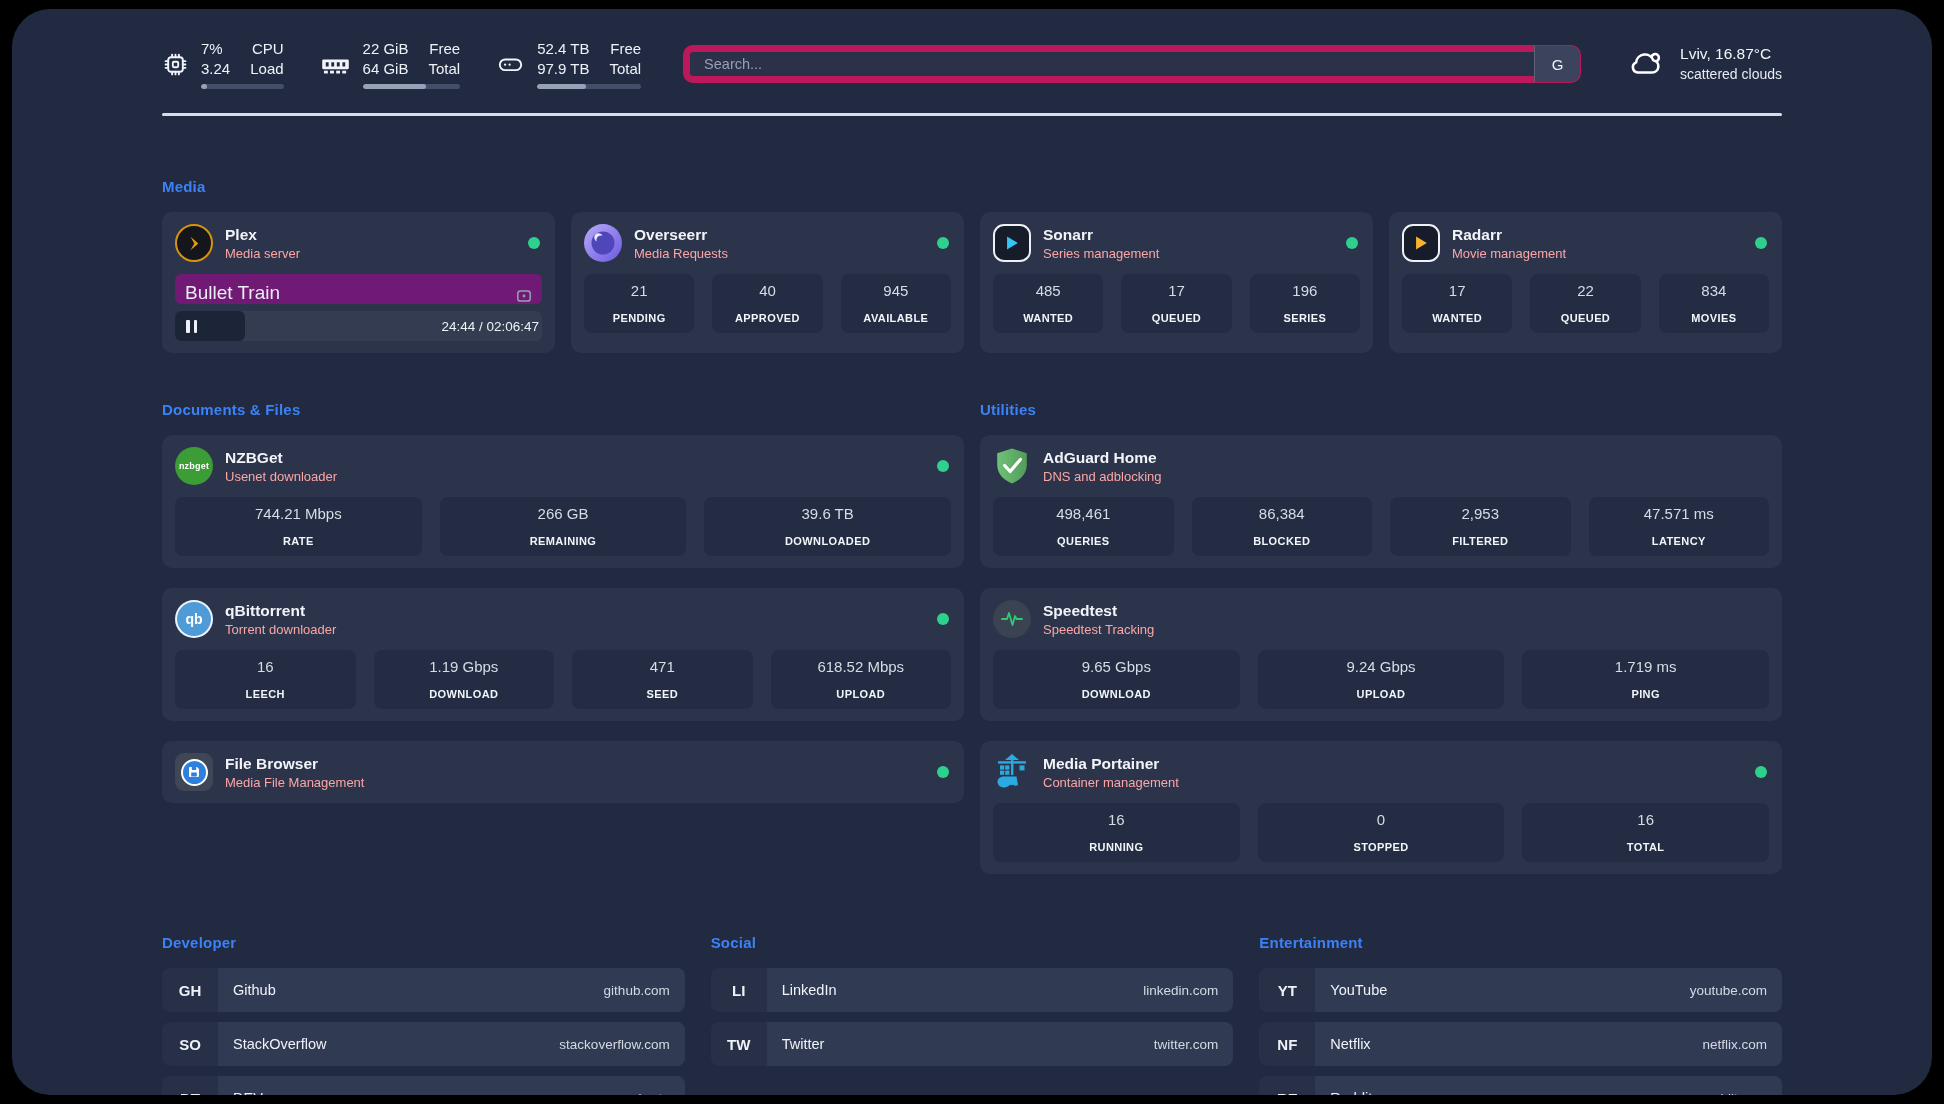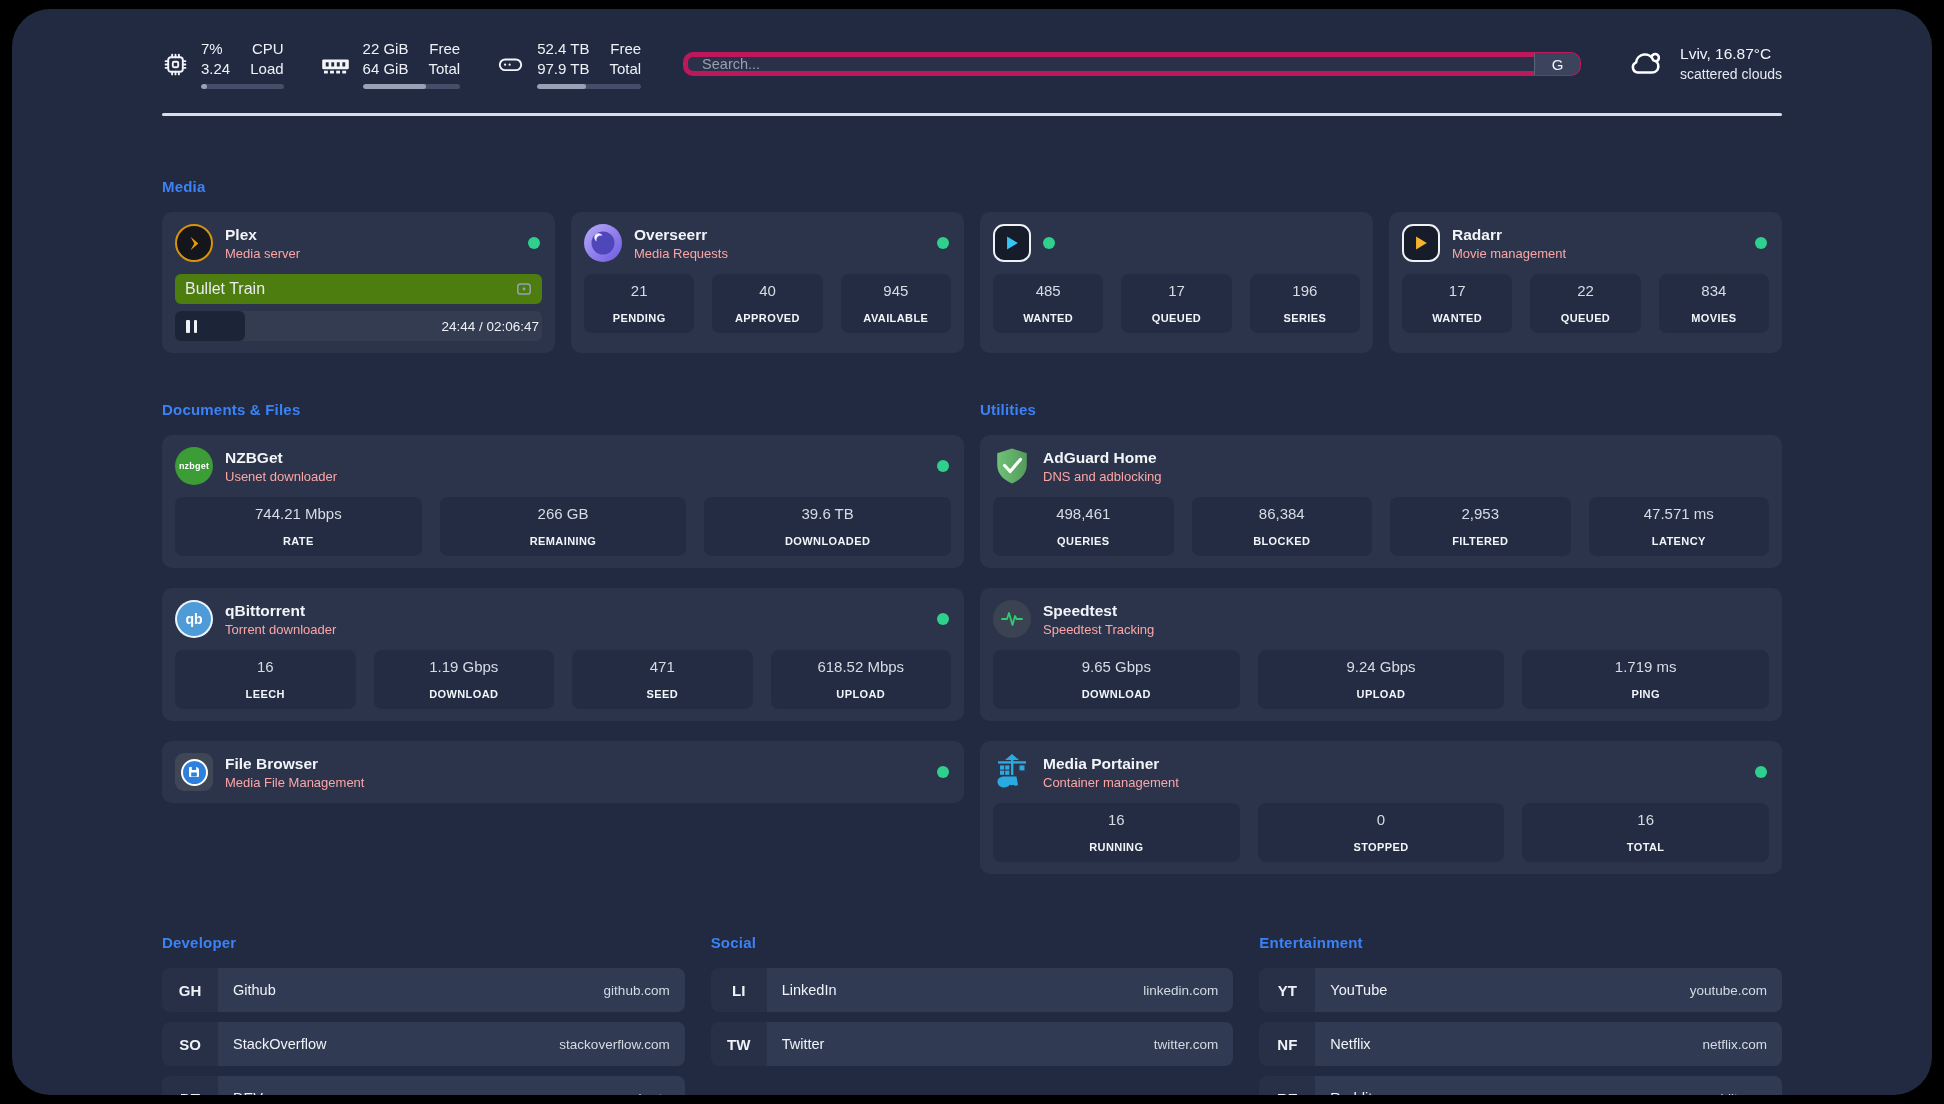--- a/index.html
+++ b/index.html
@@ -21,21 +21,21 @@
   .widget-icon { flex:none; display:flex; align-items:center; }
   .widget-body { display:flex; flex-direction:column; }
   .widget-cols { display:flex; gap:20px; }
   .wcol { display:flex; flex-direction:column; font-size:15px; line-height:1.32; color:#eef2f7; }
   .wcol.right { text-align:right; }
   .wbar { margin-top:5px; height:5px; border-radius:3px; background:#454e68; overflow:hidden; }
   .wbar-fill { height:100%; border-radius:3px; background:#98a2b6; }
 
   .search-wrap { flex:1; margin:0 44px 0 42px; position:relative; }
   .search-input {
-    width:100%; height:24px; background:#2a3148; border:5px solid #be185d;
+    width:100%; height:38px; background:#2a3148; border:7px solid #be185d;
     border-radius:10px; color:#e8ecf2; padding:0 76px 0 14px; font-size:14.5px; outline:none;
     font-family:"Liberation Sans", sans-serif;
   }
   .search-input::placeholder { color:#96a0b2; }
   .search-btn {
     position:absolute; right:1px; top:1px; bottom:1px; width:46px; background:#3b445c;
     border-left:1px solid #5a6378; border-radius:0 9px 9px 0;
     display:flex; align-items:center; justify-content:center;
     color:#eef2f7; font-size:15px; cursor:pointer;
   }
@@ -60,22 +60,22 @@
   .status-dot { width:12px; height:12px; border-radius:50%; background:#2fd08d; flex:none; margin-right:2px; }
 
   .stats { display:grid; grid-auto-flow:column; grid-auto-columns:1fr; gap:18px; margin-top:12px; }
   .stat { background:#232c42; border-radius:8px; text-align:center; padding:8px 4px 9px; }
   .stat-value { font-size:15px; color:#d7dce4; }
   .stat-label { font-size:11px; font-weight:700; color:#f2f5f9; letter-spacing:.4px; margin-top:13px; }
 
   
   .player { margin-top:12px; }
   .player-title-row {
-    height:30px; background:#4d7c0f; border-radius:6px; display:flex; align-items:center;
-    padding:0 10px; font-size:16px; color:#e9ecf2;
+    height:30px; background:#701a75; border-radius:6px; display:flex; align-items:flex-end;
+    padding:0 10px; font-size:19px; color:#e9ecf2;
   }
   .player-title { flex:1; }
   .player-progress {
     margin-top:7px; height:30px; border-radius:6px; background:rgba(255,255,255,.045);
     position:relative; display:flex; align-items:center;
   }
   .player-fill { position:absolute; left:0; top:0; bottom:0; background:#1c2438; border-radius:6px; }
   .pause-icon { position:relative; margin-left:11px; display:flex; gap:4px; cursor:pointer; }
   .pause-icon i { display:block; width:3.5px; height:13px; background:#eef2f7; border-radius:1px; }
   .player-time { margin-left:auto; margin-right:3px; font-size:13.5px; color:#eef1f6; position:relative;text-align:right; }
@@ -306,20 +306,24 @@
             </div>
         </div>
 
         <div class="card">
           <div class="card-head">
             <div class="logo-arr app-logo">
               <svg width="18" height="18" viewBox="0 0 20 20">
                   <path d="M4.5 2.8 16.5 10 4.5 17.2Z" fill="#35c5f4"></path>
                 </svg>
             </div>
+            <div class="card-titles">
+              <div class="card-title">Sonarr</div>
+              <div class="card-sub">Series management</div>
+            </div>
             <span class="status-dot"></span>
           </div>
           <div class="stats">
 
               <div class="stat">
                 <div class="stat-value">485</div>
                 <div class="stat-label">WANTED</div>
               </div>
 
               <div class="stat">

